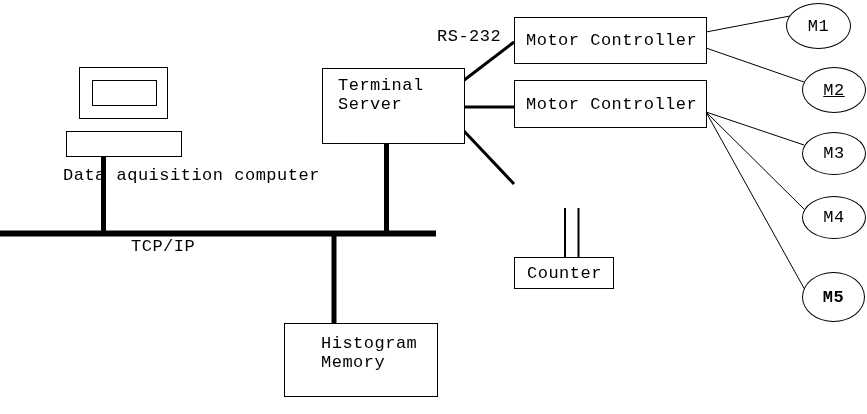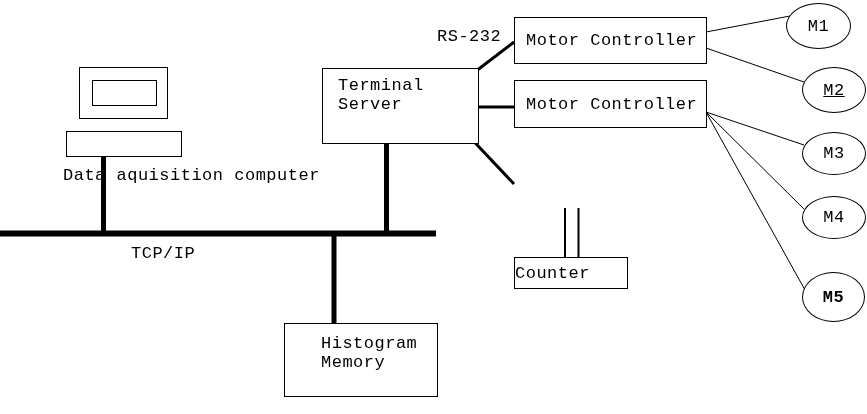--- a/index.html
+++ b/index.html
@@ -69,35 +69,35 @@
       <line x1="578.5" y1="208" x2="578.5" y2="259" stroke-width="2"></line>
     </g>
   </svg>
 
   <div class="box" style="left:79px; top:67px; width:89px; height:52px;"></div>
   <div class="box" style="left:92px; top:80px; width:65px; height:26px;"></div>
   <div class="box" style="left:66px; top:131px; width:116px; height:26px;"></div>
   <div class="flabel" style="left:63px; top:166px;">Data aquisition computer</div>
 
   <div class="flabel" style="left:437px; top:27px;">RS-232</div>
-  <div class="flabel" style="left:131px; top:244px;font-family:Liberation Mono, monospace;">TCP/IP</div>
+  <div class="flabel" style="left:131px; top:237px;font-family:Liberation Mono, monospace;">TCP/IP</div>
 
-  <div class="box" style="left:322px; top:68px; width:157px; height:76px; padding:7px 0 0 15px;">
+  <div class="box" style="left:322px; top:68px; width:143px; height:76px; padding:7px 0 0 15px;">
     <span class="boxtext">Terminal
 Server</span>
   </div>
 
   <div class="box vcenter" style="left:514px; top:17px; width:193px; height:47px; padding-left:11px;">
     <span class="boxtext">Motor Controller</span>
   </div>
   <div class="box vcenter" style="left:514px; top:80px; width:193px; height:48px; padding-left:11px;">
     <span class="boxtext">Motor Controller</span>
   </div>
 
-  <div class="box vcenter" style="left:514px; top:257px; width:114px; height:32px; align-items:center;">
+  <div class="box vcenter" style="left:514px; top:257px; width:100px; height:32px; padding-left:12px;align-items:center;">
     <span class="boxtext">Counter</span>
   </div>
 
   <div class="box" style="left:284px; top:323px; width:154px; height:74px; padding:10px 0 0 36px;">
     <span class="boxtext">Histogram
 Memory</span>
   </div>
 
   <div class="box ellipse" style="left:786px; top:3px; width:65px; height:46px;">
     <span>M1</span>

